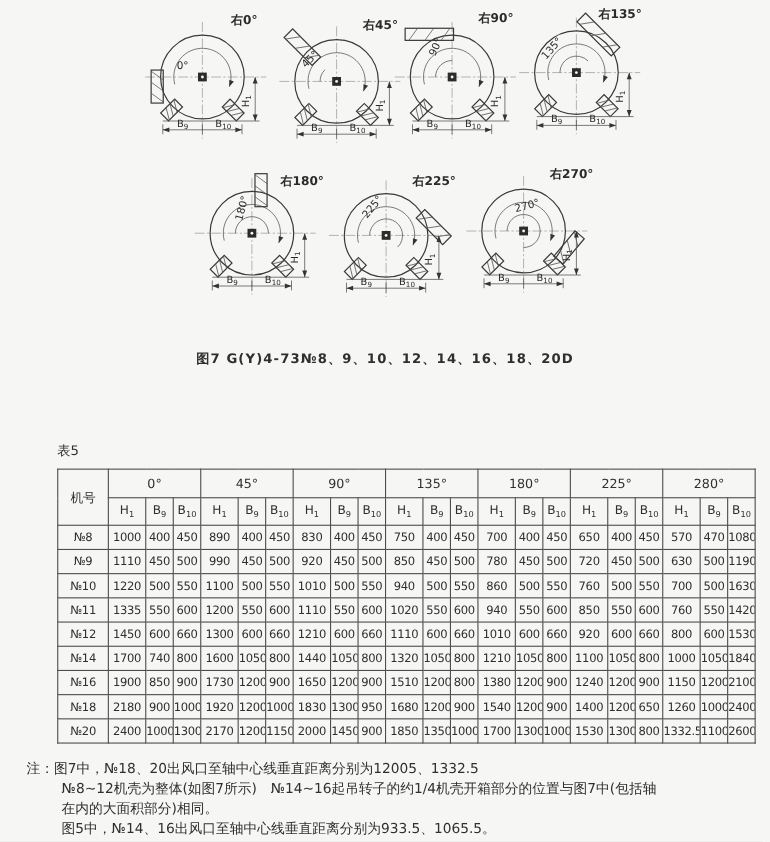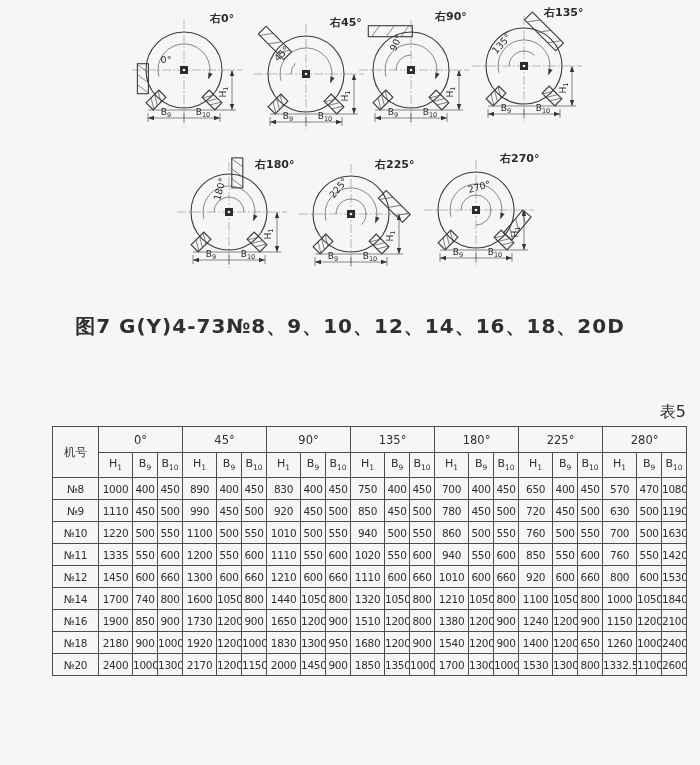--- a/index.html
+++ b/index.html
@@ -4,22 +4,22 @@
 <style>
   html,body{margin:0;padding:0;background:#e9e9e7;}
   .page{position:relative;width:700px;height:765px;background:#f6f6f4;
         font-family:"DejaVu Sans","Liberation Sans",sans-serif;color:#2f2f2f;overflow:hidden;}
   .diag{position:absolute;width:132px;height:140px;}
   .diag svg{display:block;}
   .ln{stroke:#3a3a3a;stroke-width:1.1;fill:none;}
   .thin{stroke:#555;stroke-width:0.7;fill:none;}
   .cl{stroke:#8f8f8f;stroke-width:0.6;stroke-dasharray:9 2 2 2;fill:none;}
   .titleblk{position:absolute;left:0;top:310px;width:700px;text-align:center;
-            font-size:20px;font-weight:600;letter-spacing:1px;line-height:32px;}
-  .tcap{position:absolute;left:52px;top:402px;width:634px;text-align:right;font-size:16px;}
+            font-size:12px;font-weight:600;letter-spacing:1px;line-height:32px;}
+  .tcap{position:absolute;left:52px;top:402px;width:634px;text-align:left;font-size:12px;}
   table.dims{position:absolute;left:52px;top:426px;width:634px;border-collapse:collapse;
              table-layout:fixed;border:1.5px solid #3c3c3c;background:#f6f6f4;}
   table.dims th,table.dims td{border:1px solid #4d4d4d;text-align:center;vertical-align:middle;
              padding:0;font-weight:normal;white-space:nowrap;overflow:hidden;}
   table.dims thead tr.grp th{height:25px;font-size:11.5px;}
   table.dims thead tr.sub th{height:24px;font-size:11px;}
   table.dims td{height:21px;font-size:10.5px;letter-spacing:-0.3px;}
   table.dims sub{font-size:7.5px;}
   .notes{position:absolute;left:24px;top:690px;width:664px;font-size:12.5px;line-height:18px;}
   .nline.ind{padding-left:32px;}
@@ -624,13 +624,19 @@
           <td>1530</td>
           <td>1300</td>
           <td>800</td>
           <td>1332.5</td>
           <td>1100</td>
           <td>2600</td>
         </tr>
       </tbody>
     </table>
 
+  <div class="notes">
+    <div class="nline"><span>注：</span><span>图7中，№18、20出风口至轴中心线垂直距离分别为12005、1332.5</span></div>
+    <div class="nline ind">№8~12机壳为整体(如图7所示)　№14~16起吊转子的约1/4机壳开箱部分的位置与图7中(包括轴</div>
+    <div class="nline ind">在内的大面积部分)相同。</div>
+    <div class="nline ind">图5中，№14、16出风口至轴中心线垂直距离分别为933.5、1065.5。</div>
+  </div>
 </div>
 
 </body></html>

